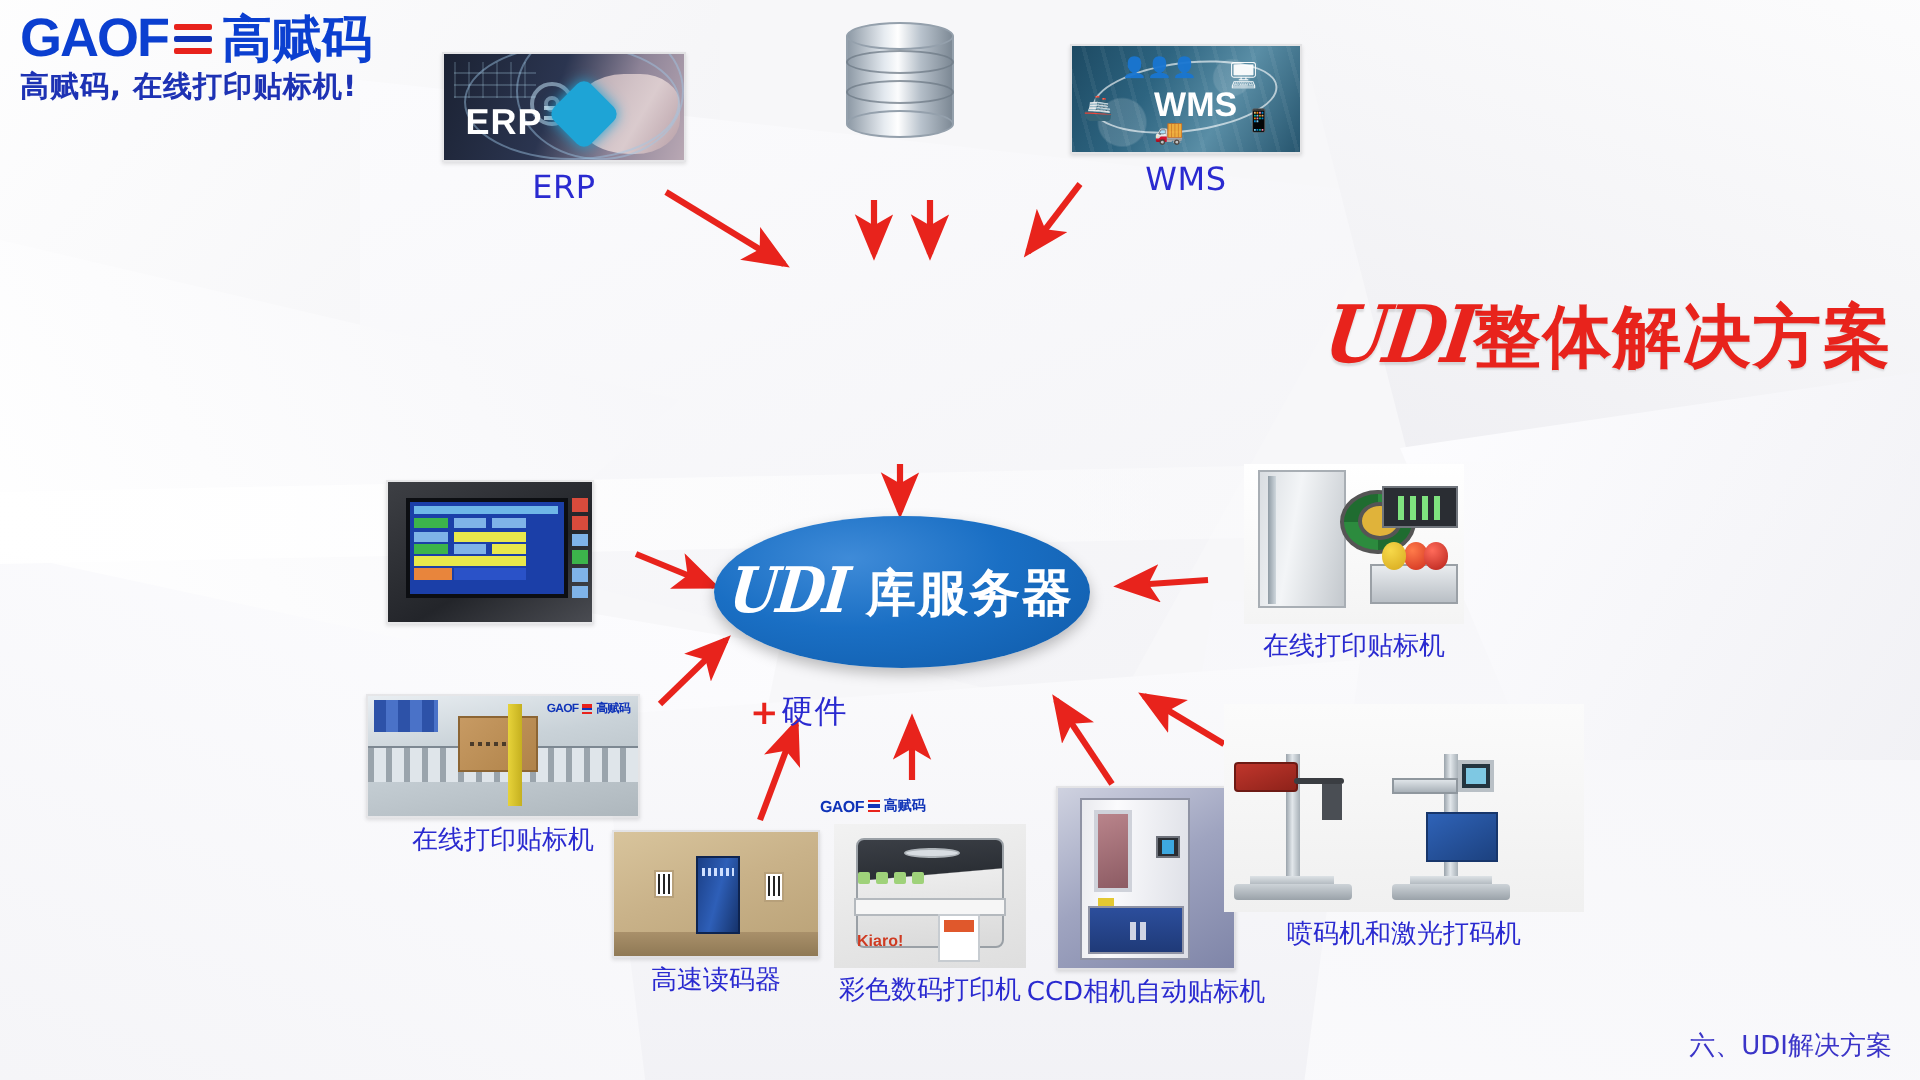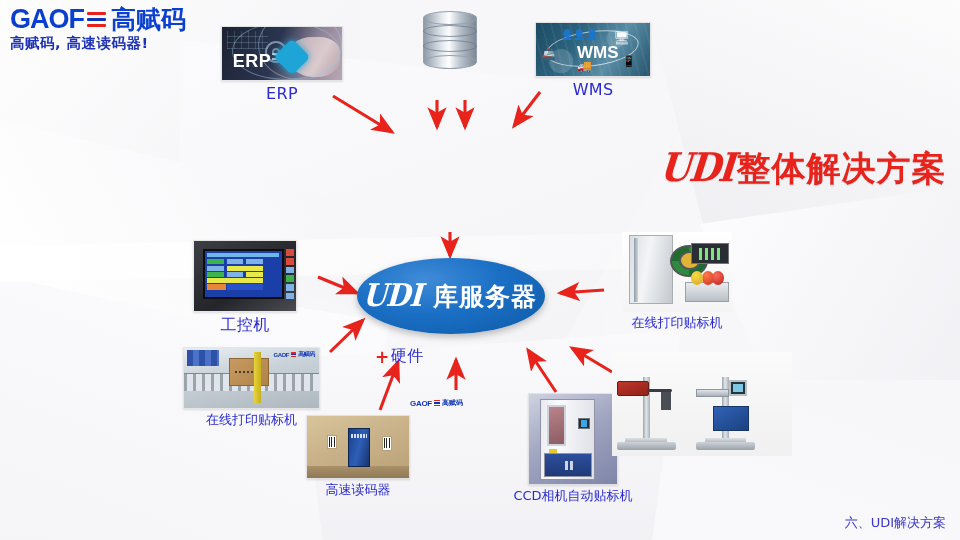--- a/index.html
+++ b/index.html
@@ -368,21 +368,21 @@
   <div id="logo">
     <div class="logo-row">
       <span class="logo-gaof">GAOF</span>
       <span class="logo-bars">
         <i style="background:#e8231c"></i>
           <i style="background:#1034b8"></i>
           <i style="background:#e8231c"></i>
       </span>
       <span class="logo-cn">高赋码</span>
     </div>
-    <div class="logo-tag">高赋码, 高速读码器!</div>
+    <div class="logo-tag">高赋码, 在线打印贴标机!</div>
   </div>
 
   <div id="headline">
     <span class="hl-udi">UDI</span>
     <span class="hl-cn">整体解决方案</span>
   </div>
 
   <svg id="arrows" width="960" height="540" viewBox="0 0 960 540">
     <defs>
       <marker id="ah" markerWidth="8" markerHeight="8" refX="6.4" refY="3.1" orient="auto">
@@ -474,21 +474,20 @@
         <div class="hmi-side">
           <i style="background:#d94b3c"></i>
             <i style="background:#d94b3c"></i>
           <i style="background:#7fb3e8"></i>
             <i style="background:#3cb44b"></i>
           <i style="background:#7fb3e8"></i>
             <i style="background:#7fb3e8"></i>
         </div>
       </div>
     </div>
-    <div class="cap cap-lg">工控机</div>
   </div>
 
   <div class="node" style="left:607px; top:232px; width:140px;">
     <div class="thumb" style="width:110px; height:80px; margin:0 auto; border:none; box-shadow:none;">
       <div class="pic wei-bg">
         <div class="wei-mach">
             <div class="wei-col"></div>
           </div>
         <div class="wei-roll"></div>
         <div class="wei-roll2"></div>
@@ -534,20 +533,40 @@
           </div>
         <div class="rdr-code" style="left:74%; top:32%;">
             <i></i>
           </div>
         <div class="rdr-dev"></div>
       </div>
     </div>
     <div class="cap cap-md">高速读码器</div>
   </div>
 
+  <div class="node" style="left:413px; top:412px; width:104px;">
+    <div class="thumb" style="width:96px; height:72px; margin:0 auto; border:none; box-shadow:none;">
+      <div class="pic prn-bg">
+        <div class="prn-body"></div>
+        <div class="prn-oval"></div>
+        <div class="prn-btns">
+            <i></i>
+            <i></i>
+            <i></i>
+            <i></i>
+          </div>
+        <div class="prn-slot"></div>
+        <div class="prn-label">
+            <i></i>
+          </div>
+        <div class="prn-brand">Kiaro!</div>
+      </div>
+    </div>
+    <div class="cap cap-md">彩色数码打印机</div>
+  </div>
 
   <div class="node" style="left:508px; top:393px; width:130px;">
     <div class="thumb" style="width:90px; height:92px; margin:0 auto;">
       <div class="pic ccd-bg">
         <div class="ccd-cab">
           <div class="ccd-win"></div>
           <div class="ccd-panel">
               <i></i>
             </div>
           <div class="ccd-yellow"></div>
@@ -574,20 +593,21 @@
           <div class="las-head"></div>
           <div class="las-scr">
               <i></i>
             </div>
           <div class="las-blue"></div>
           <div class="foot2"></div>
           <div class="foot"></div>
         </div>
       </div>
     </div>
+    <div class="cap cap-md">喷码机和激光打码机</div>
   </div>
 
   <div id="impl">
     <span class="plus">+</span>
     <span>硬件</span>
   </div>
 
   <div id="wm">
     <span class="w-g">GAOF</span>
     <span class="w-bars">

